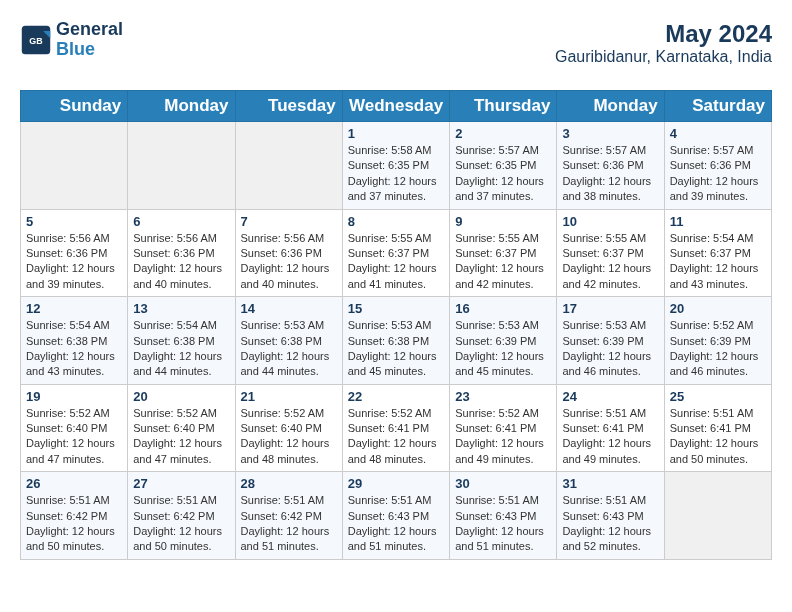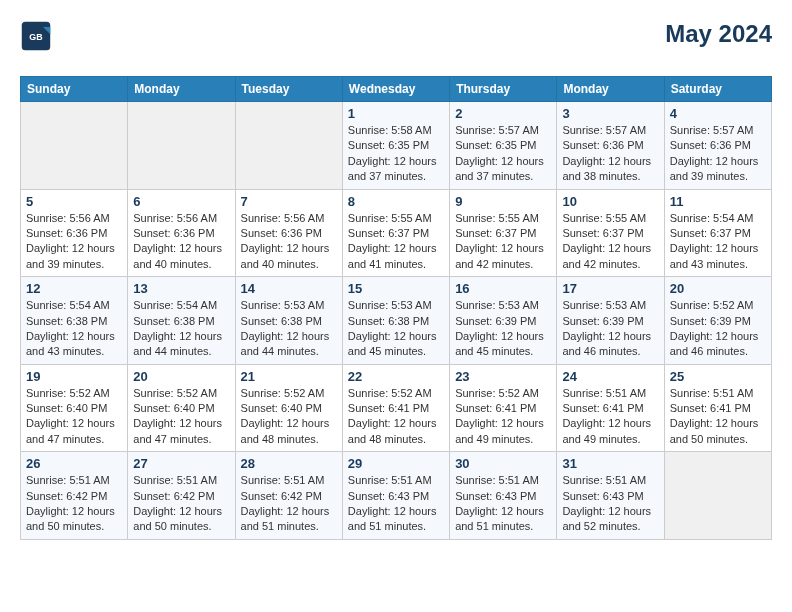--- a/index.html
+++ b/index.html
@@ -47,23 +47,23 @@
       color: #1a3a5c;
     }
     .calendar {
       width: 100%;
       border-collapse: collapse;
       font-size: 11px;
     }
     .calendar th {
       background: #2980b9;
       color: #fff;
-      text-align: left;
+      text-align: right;
       padding: 5px 6px;
-      font-size: 12px;
+      font-size: 17px;
       font-weight: bold;
       border: 1px solid #2471a3;
     }
     .calendar td {
       border: 1px solid #ccc;
       vertical-align: top;
       padding: 4px 5px;
       width: 107px;
       min-height: 80px;
       background: #fff;
@@ -93,23 +93,28 @@
 </head>
 <body>
 
 <div class="header">
   <div class="logo">
     <svg class="logo-icon" viewBox="0 0 36 36">
       <rect x="2" y="2" width="32" height="32" rx="4" fill="#1a3a5c"></rect>
       <text x="18" y="22" text-anchor="middle" fill="white" font-size="10" font-family="Arial" font-weight="bold">GB</text>
       <polygon points="26,8 34,8 34,16" fill="#2980b9"></polygon>
     </svg>
+    <div class="logo-text">
+      <div>General</div>
+      <div><span>Blue</span></div>
+    </div>
   </div>
   <div class="title-block">
     <div class="month-title">May 2024</div>
+    <div class="subtitle">Gauribidanur, Karnataka, India</div>
   </div>
 </div>
 
 <table class="calendar">
   <thead>
     <tr>
     <th>Sunday</th>
         <th>Monday</th>
         <th>Tuesday</th>
         <th>Wednesday</th>

